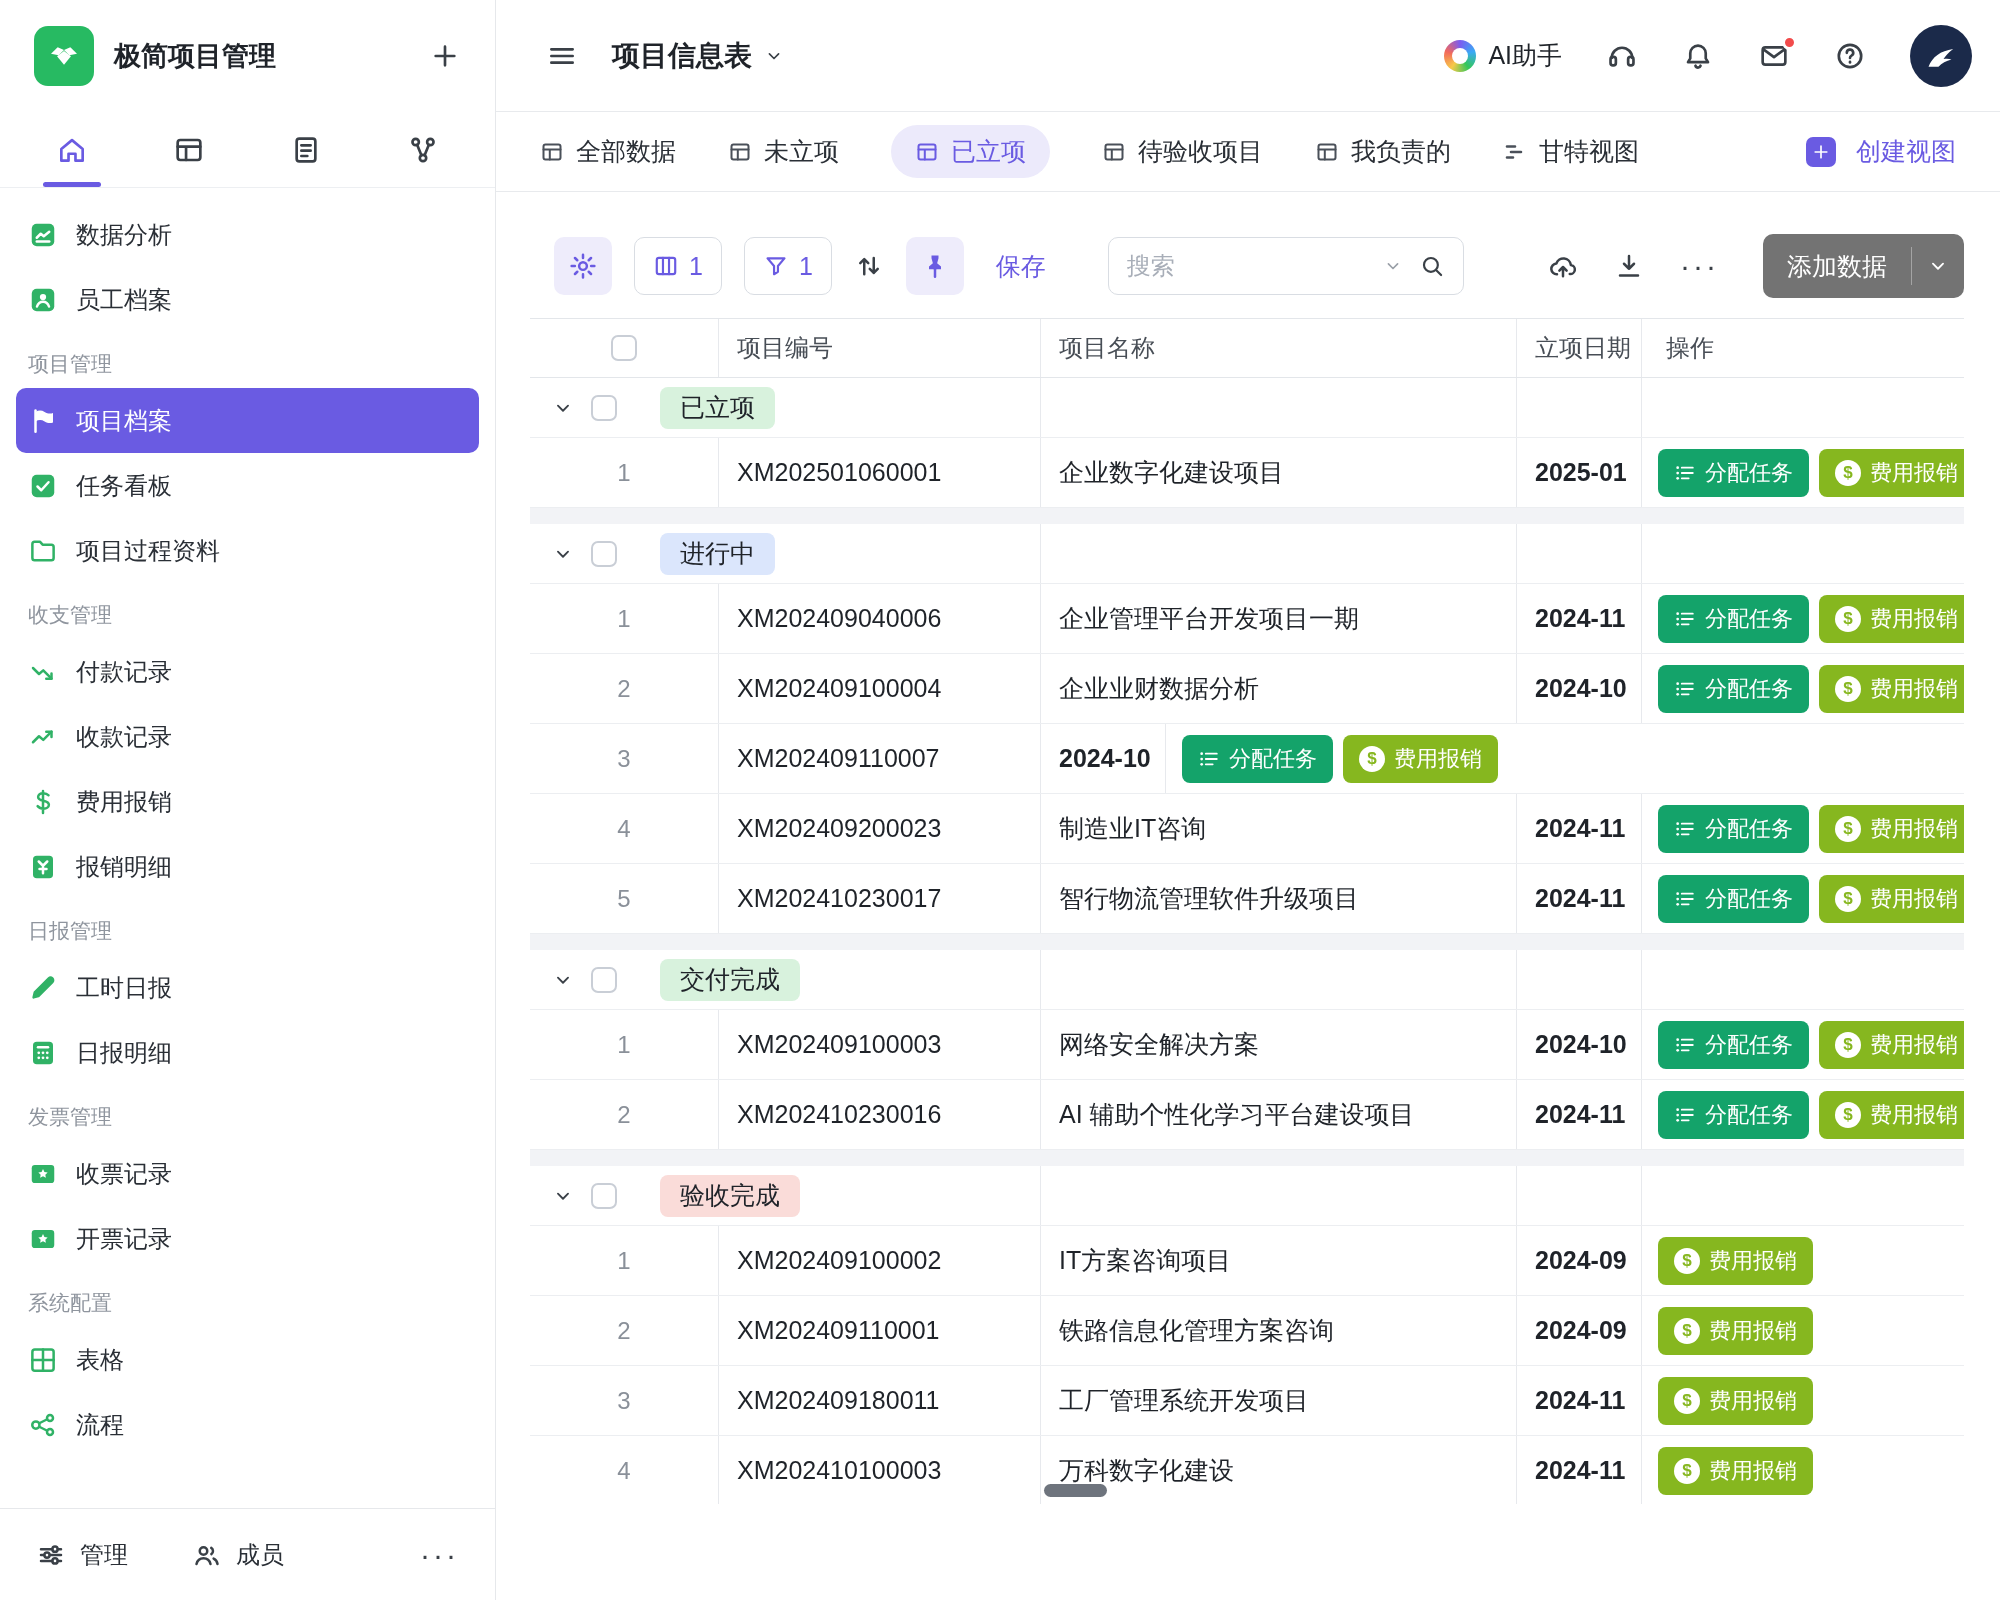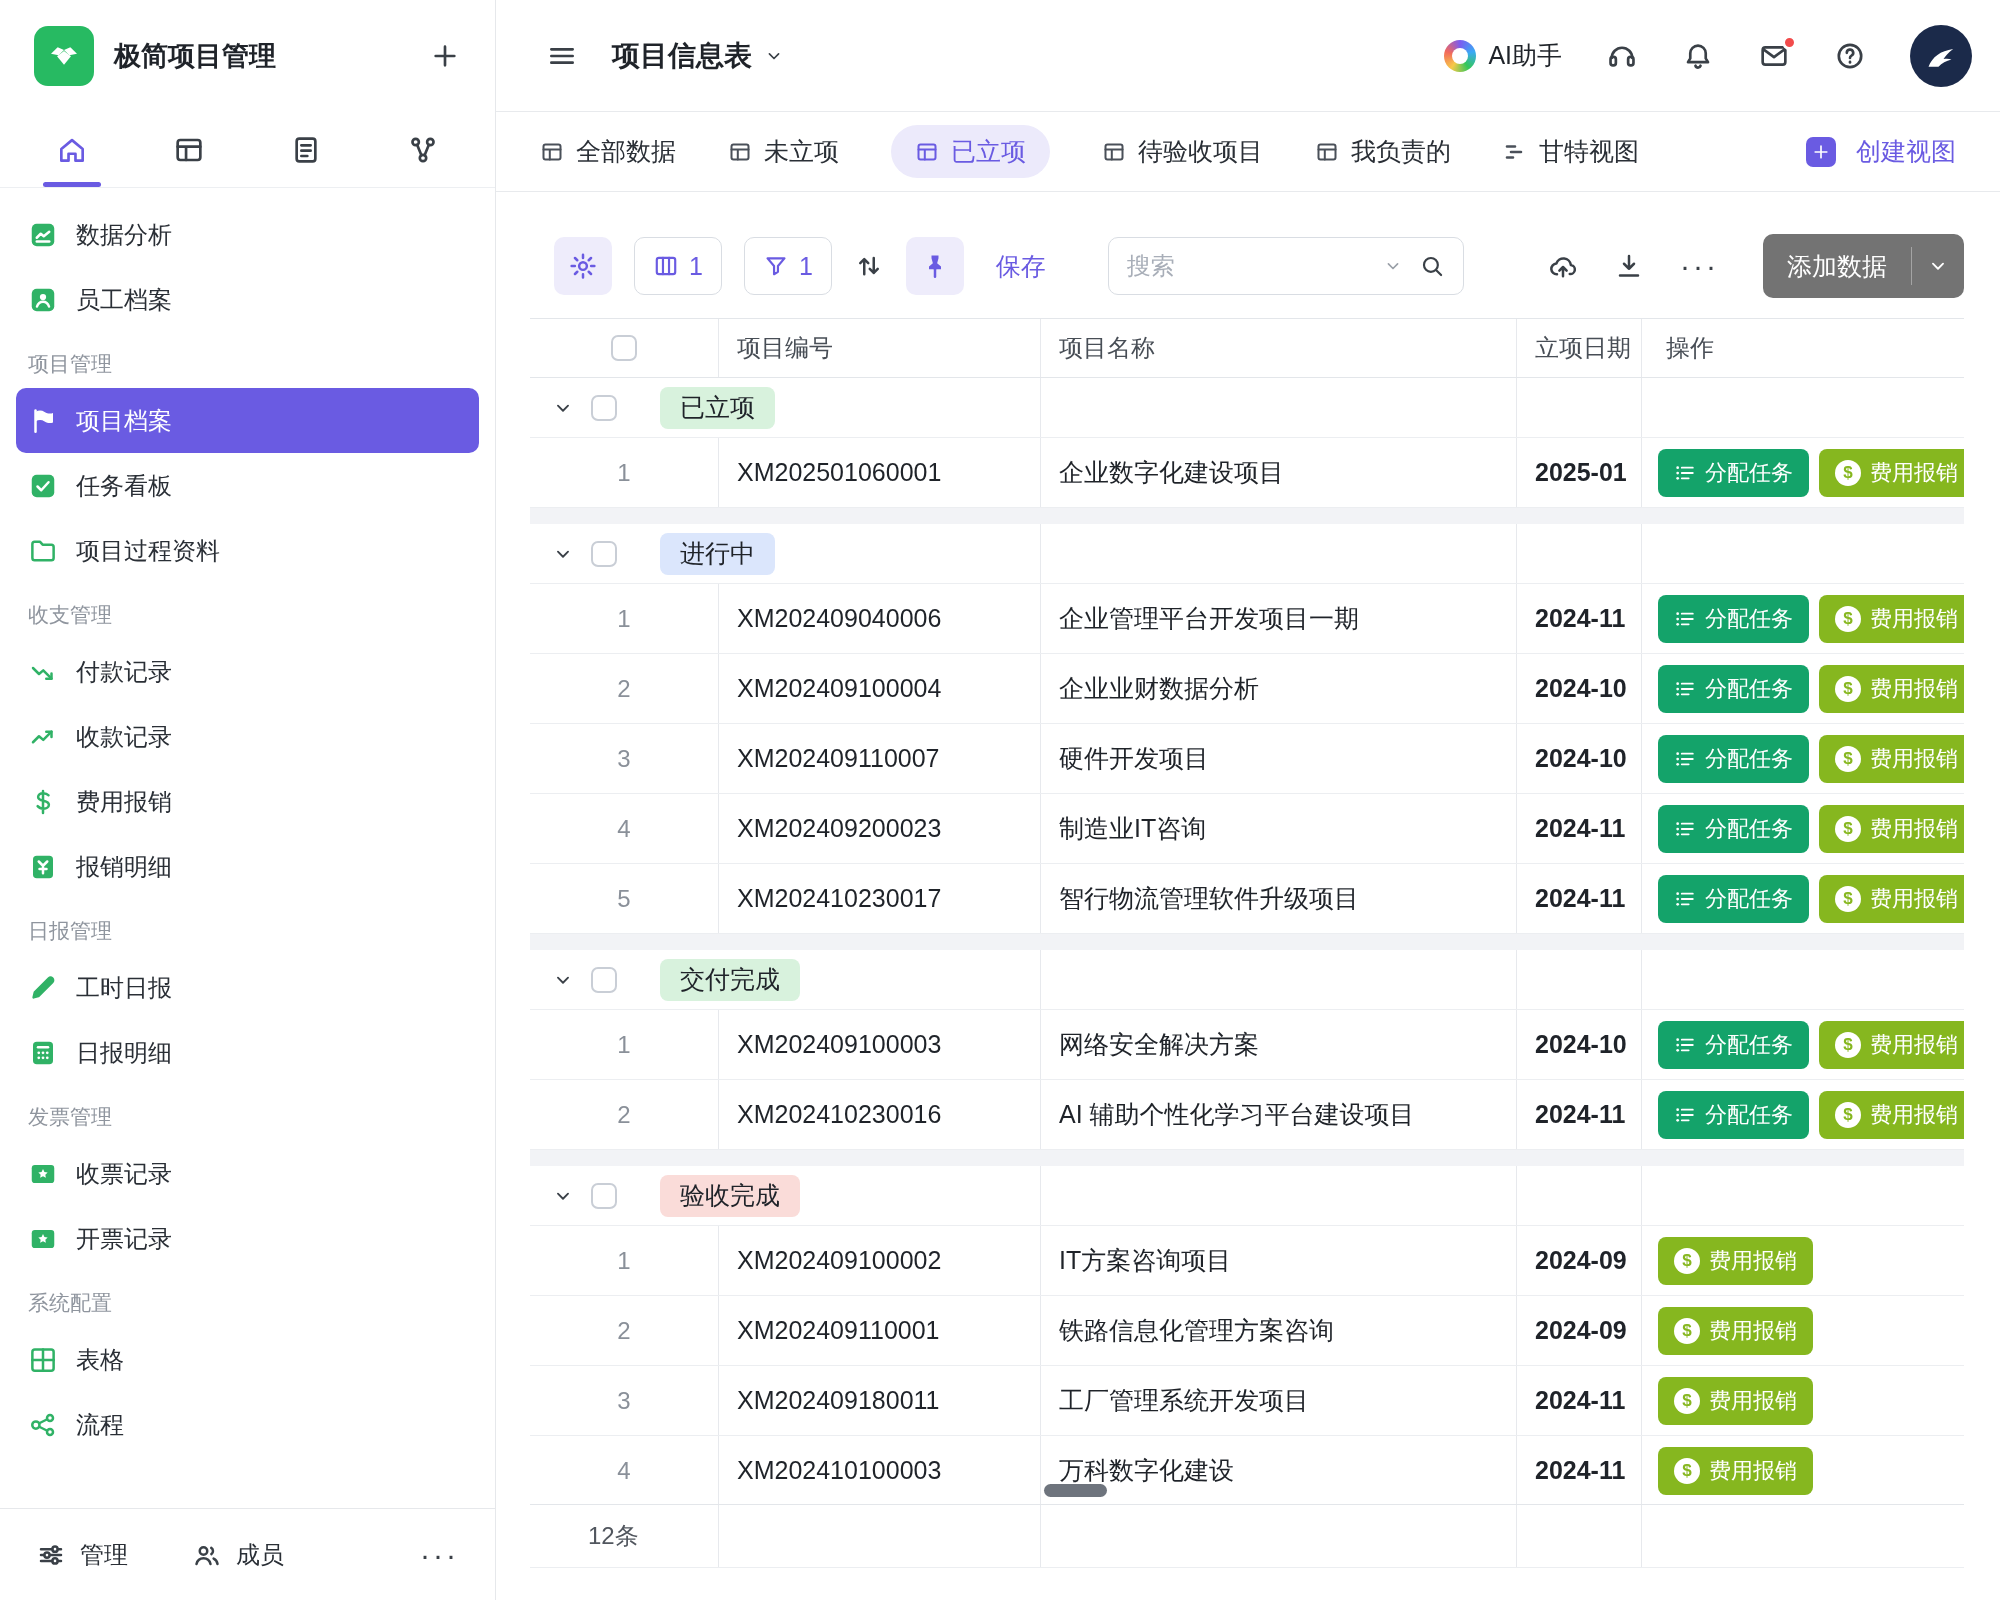--- a/index.html
+++ b/index.html
@@ -673,21 +673,20 @@
                     <span class="coin">$</span>
                     <span>费用报销</span>
                   </span>
                 </div>
               </div>
               <div class="t-row data-row">
                 <div class="cell c1">
                   <span class="row-num">3</span>
                 </div>
                 <div class="cell c2 vb code">XM202409110007</div>
-                <div class="cell c3 vb pname">硬件开发项目</div>
                 <div class="cell c4 vb pdate">2024-10</div>
                 <div class="cell c5 vb actions">
                   <span class="action-btn assign">
                     <span class="icon btn-ic">
                       <svg viewBox="0 0 24 24" fill="none" stroke="currentColor" stroke-width="2" stroke-linecap="round" stroke-linejoin="round">
                         <path d="M8.5 6.2h12M8.5 12h12M8.5 17.8h7.5"></path>
                         <circle cx="4" cy="6.2" r="1.5" fill="currentColor" stroke="none"></circle>
                         <circle cx="4" cy="12" r="1.5" fill="currentColor" stroke="none"></circle>
                         <circle cx="4" cy="17.8" r="1.5" fill="currentColor" stroke="none"></circle>
                       </svg>
@@ -881,25 +880,18 @@
                 <div class="cell c4 vb pdate">2024-11</div>
                 <div class="cell c5 vb actions">
                   <span class="action-btn expense">
                     <span class="coin">$</span>
                     <span>费用报销</span>
                   </span>
                 </div>
               </div>
             </div>
         </div>
-        <div class="t-footer">
-          <div class="cell fc1">12条</div>
-          <div class="cell c2 vb"></div>
-          <div class="cell c3 vb"></div>
-          <div class="cell c4 vb"></div>
-          <div class="cell c5 vb"></div>
-        </div>
         <div class="hthumb"></div>
       </div>
 
     </div>
   </main>
 </div>
 
 </body></html>

